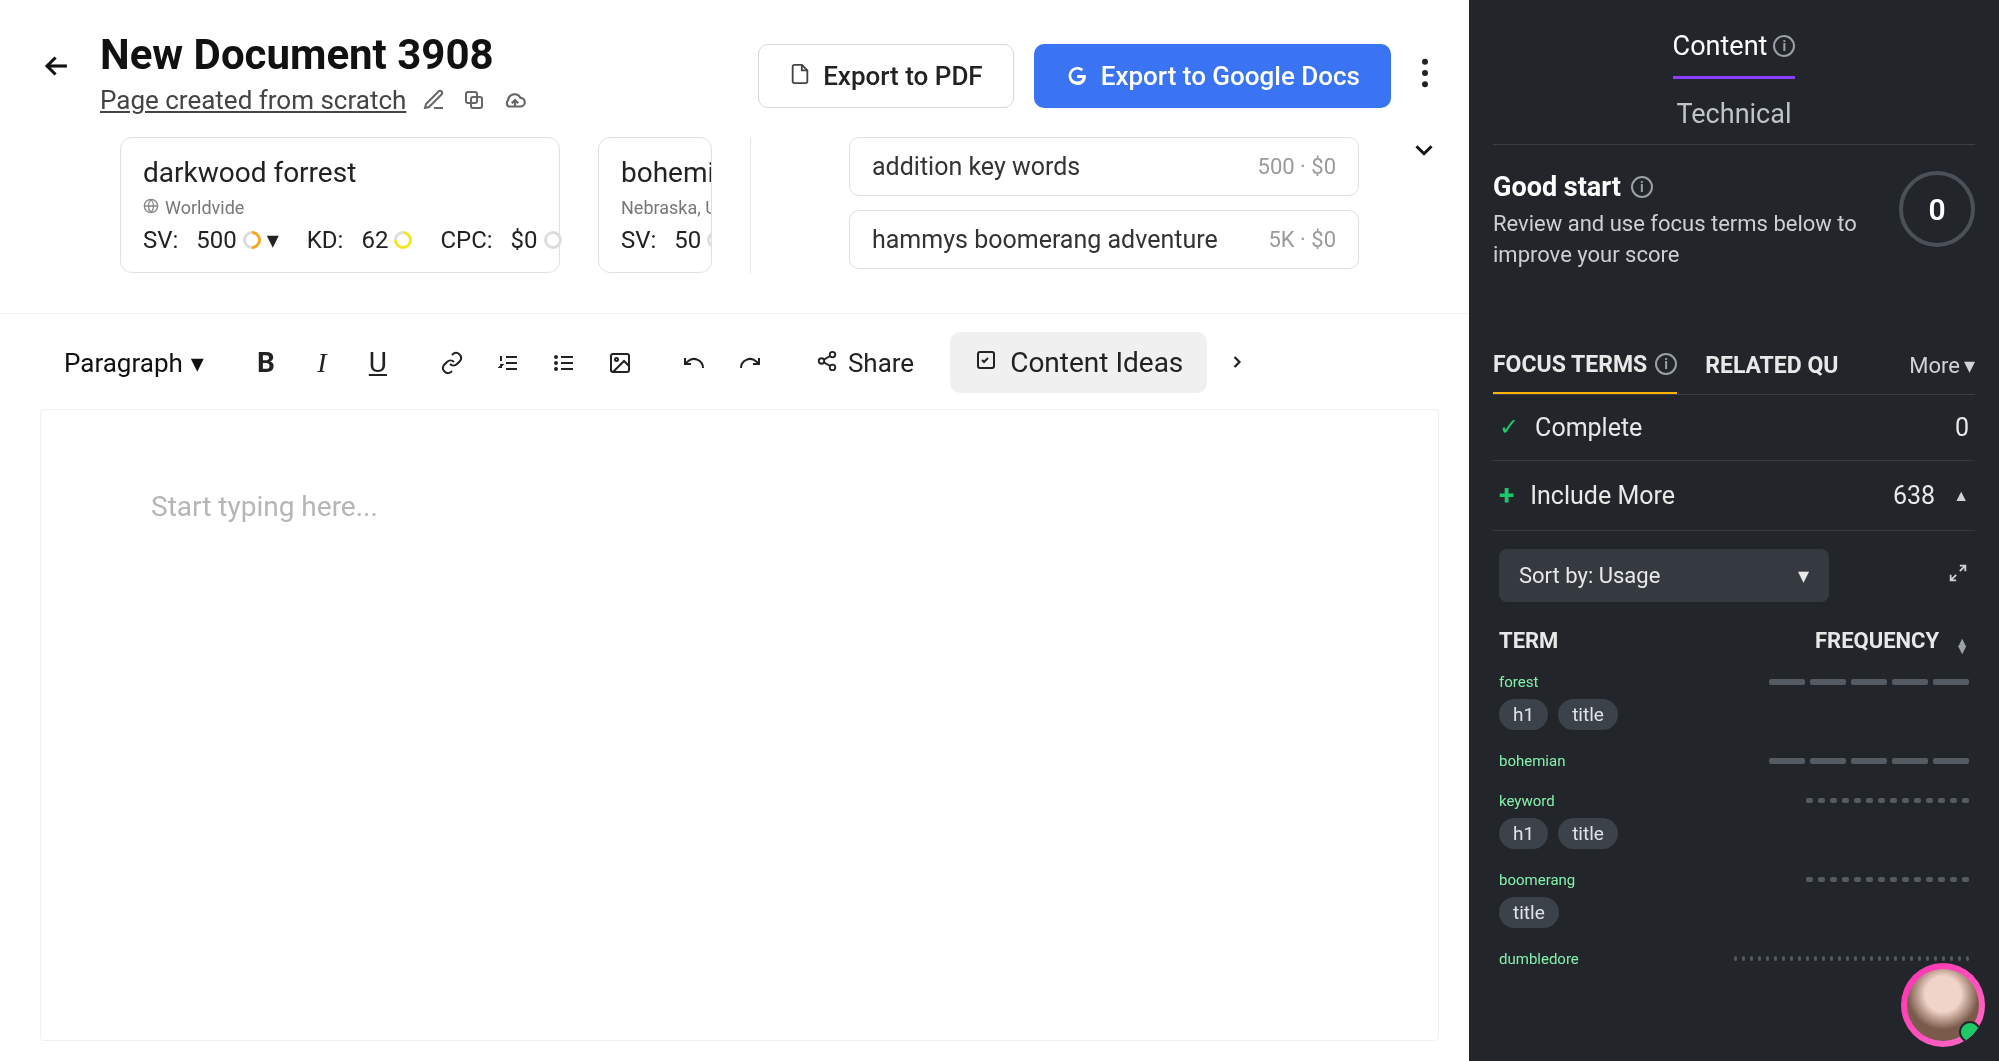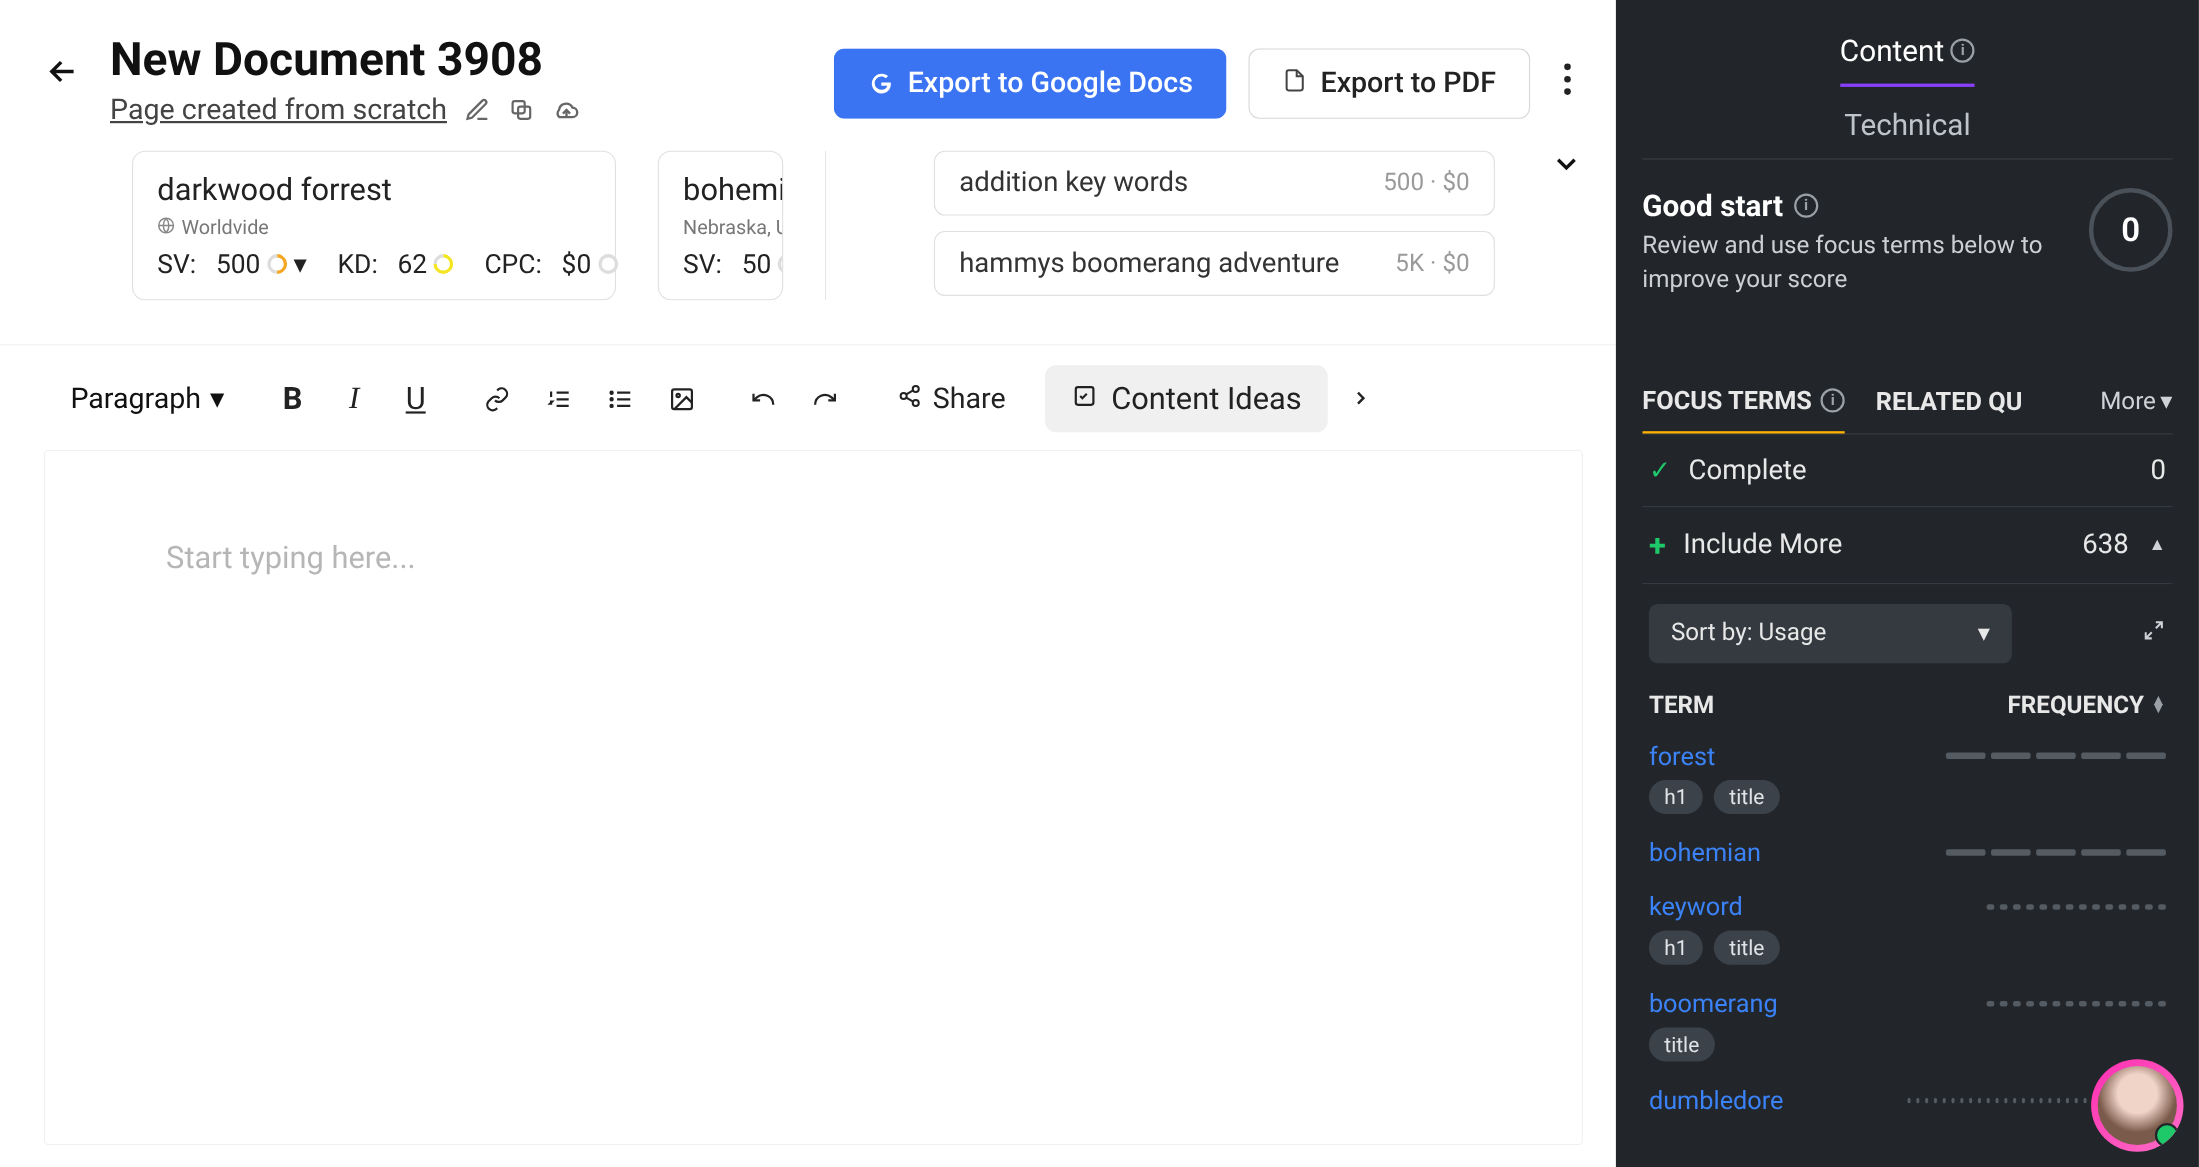--- a/index.html
+++ b/index.html
@@ -312,28 +312,28 @@
     cursor: pointer;
     width: 330px;
     justify-content: space-between;
   }
   .expand-ic { margin-left: auto; color: #cfd3d7; font-size: 22px; cursor: pointer; }
   .term-header {
     display: flex; justify-content: space-between;
     padding: 18px 6px 10px 6px;
     font-size: 22px; font-weight: 700; color: #e8e8e8;
   }
-  .freq-head { display: flex; align-items: center; gap: 6px; }
+  .freq-head { display: flex; align-items: flex-end; gap: 16px; }
   .term-list { display: flex; flex-direction: column; gap: 0; overflow: hidden; }
   .term-row {
     display: flex; flex-direction: column; gap: 8px;
     padding: 10px 6px 12px 6px;
   }
   .term-top { display: flex; justify-content: space-between; align-items: center; }
-  .term-name { font-size: 23px; color: #3b82f6; }
+  .term-name { font-size: 15px; color: #86efac; }
   .freq-bar {
     display: flex; gap: 5px; align-items: center;
   }
   .freq-seg {
     width: 36px; height: 6px; background: #555b62; border-radius: 2px;
   }
   .freq-bar.dashed .freq-seg { width: 7px; height: 5px; }
   .freq-bar.dotted .freq-seg { width: 3px; height: 5px; border-radius: 50%; }
   .term-tags { display: flex; gap: 10px; }
   .term-tag {
@@ -404,36 +404,36 @@
         <span class="sub-icon">
           <svg width="26" height="26" viewBox="0 0 24 24" fill="none" stroke="#666" stroke-width="2">
               <path d="M17 18a4 4 0 000-8 6 6 0 00-11.3 2A4 4 0 006 18h11z"></path>
               <path d="M12 13v5"></path>
               <path d="M9 15l3-3 3 3"></path>
             </svg>
         </span>
       </div>
     </div>
     <div class="header-actions">
-      <div class="btn btn-primary">
-        <span class="gdocs-icon">
-          <svg viewBox="0 0 24 24" width="24" height="24">
-              <path fill="#fff" d="M21.35 11.1h-9.18v2.92h5.4c-.47 2.3-2.4 3.6-5.4 3.6a6 6 0 110-12c1.6 0 3 .6 4.1 1.6l2.1-2.1A9 9 0 1012.17 21c5.1 0 8.7-3.6 8.7-8.6 0-.5-.05-.9-.15-1.3z"></path>
-            </svg>
-        </span>
-        <span>Export to Google Docs</span>
-      </div>
       <div class="btn btn-outline">
         <span>
           <svg width="22" height="22" viewBox="0 0 24 24" fill="none" stroke="#444" stroke-width="2">
               <path d="M14 2H6a2 2 0 00-2 2v16a2 2 0 002 2h12a2 2 0 002-2V8l-6-6z"></path>
               <path d="M14 2v6h6"></path>
             </svg>
         </span>
         <span>Export to PDF</span>
+      </div>
+      <div class="btn btn-primary">
+        <span class="gdocs-icon">
+          <svg viewBox="0 0 24 24" width="24" height="24">
+              <path fill="#fff" d="M21.35 11.1h-9.18v2.92h5.4c-.47 2.3-2.4 3.6-5.4 3.6a6 6 0 110-12c1.6 0 3 .6 4.1 1.6l2.1-2.1A9 9 0 1012.17 21c5.1 0 8.7-3.6 8.7-8.6 0-.5-.05-.9-.15-1.3z"></path>
+            </svg>
+        </span>
+        <span>Export to Google Docs</span>
       </div>
       <div class="btn-icon-only">
         <svg width="8" height="30" viewBox="0 0 6 24" fill="#222">
             <circle cx="3" cy="3" r="2.4"></circle>
             <circle cx="3" cy="12" r="2.4"></circle>
             <circle cx="3" cy="21" r="2.4"></circle>
           </svg>
       </div>
     </div>
   </div>

